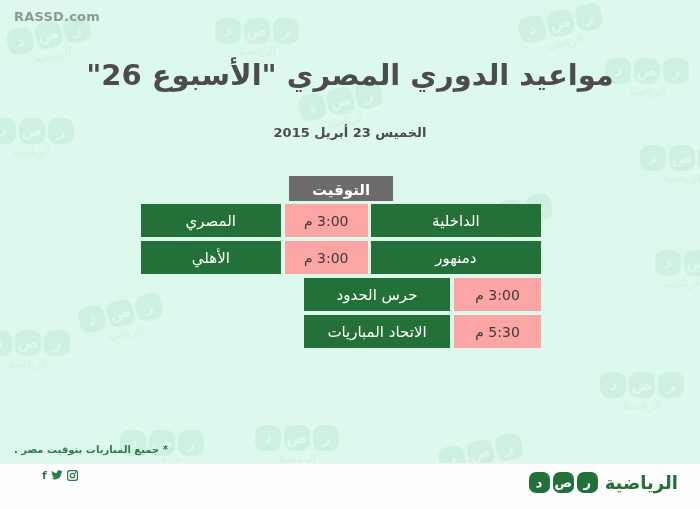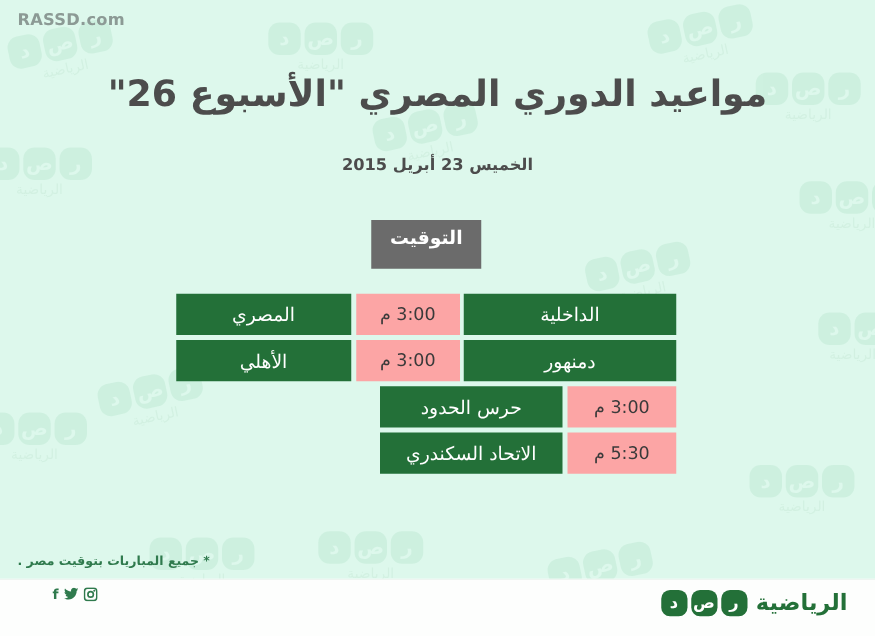--- a/index.html
+++ b/index.html
@@ -64,26 +64,26 @@
     direction:rtl;
   }
 
   
   #schedule{
     position:absolute;
     left:141px;top:176px;
     width:400px;
   }
   #time-header{
-    width:88px;margin:0 auto 20px auto;
+    width:104px;margin:0 auto 3px auto;
     background:#6b6b6b;
     color:#ffffff;
     font-size:15px;font-weight:bold;
     text-align:center;
-    padding:5px 0 16px 0;
+    padding:5px 0 2px 0;
     box-sizing:border-box;
   }
   .match-row{
     display:flex;
     flex-direction:row;
     margin-bottom:4px;
     direction:rtl;
   }
   .cell{
     display:flex;align-items:center;justify-content:center;
@@ -313,21 +313,21 @@
           <div class="cell cell-home">دمنهور</div>
           <div class="cell cell-time">3:00 م</div>
           <div class="cell cell-away">الأهلي</div>
         </div>
         <div class="match-row">
           <div class="cell cell-time">3:00 م</div>
           <div class="cell cell-away">حرس الحدود</div>
         </div>
         <div class="match-row">
           <div class="cell cell-time">5:30 م</div>
-          <div class="cell cell-away">الاتحاد السكندري</div>
+          <div class="cell cell-away">الاتحاد المباريات</div>
         </div>
       </div>
   </div>
 
   <div id="note">* جميع المباريات بتوقيت مصر .</div>
 
   <div id="footer">
     <div id="footer-social">
       <div id="social-icons">
         <span class="sicon">f</span>

